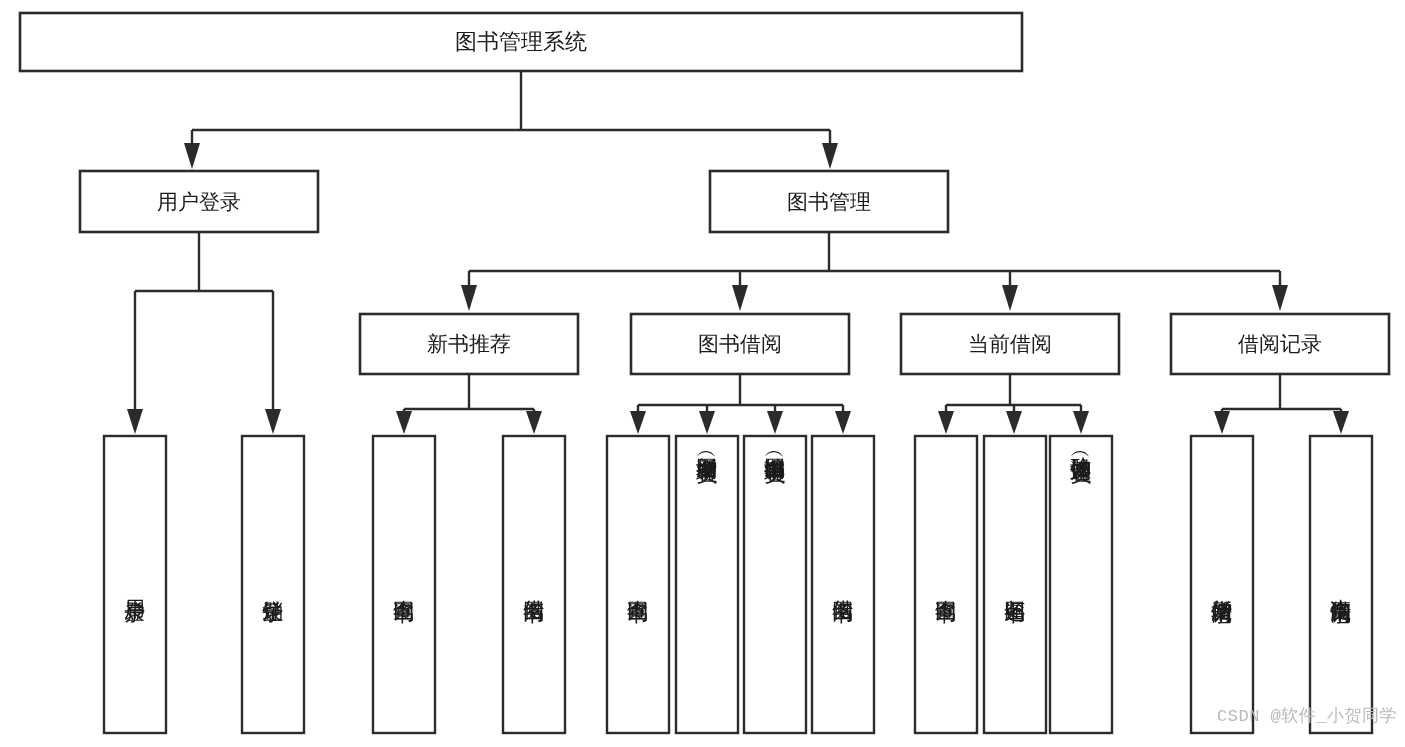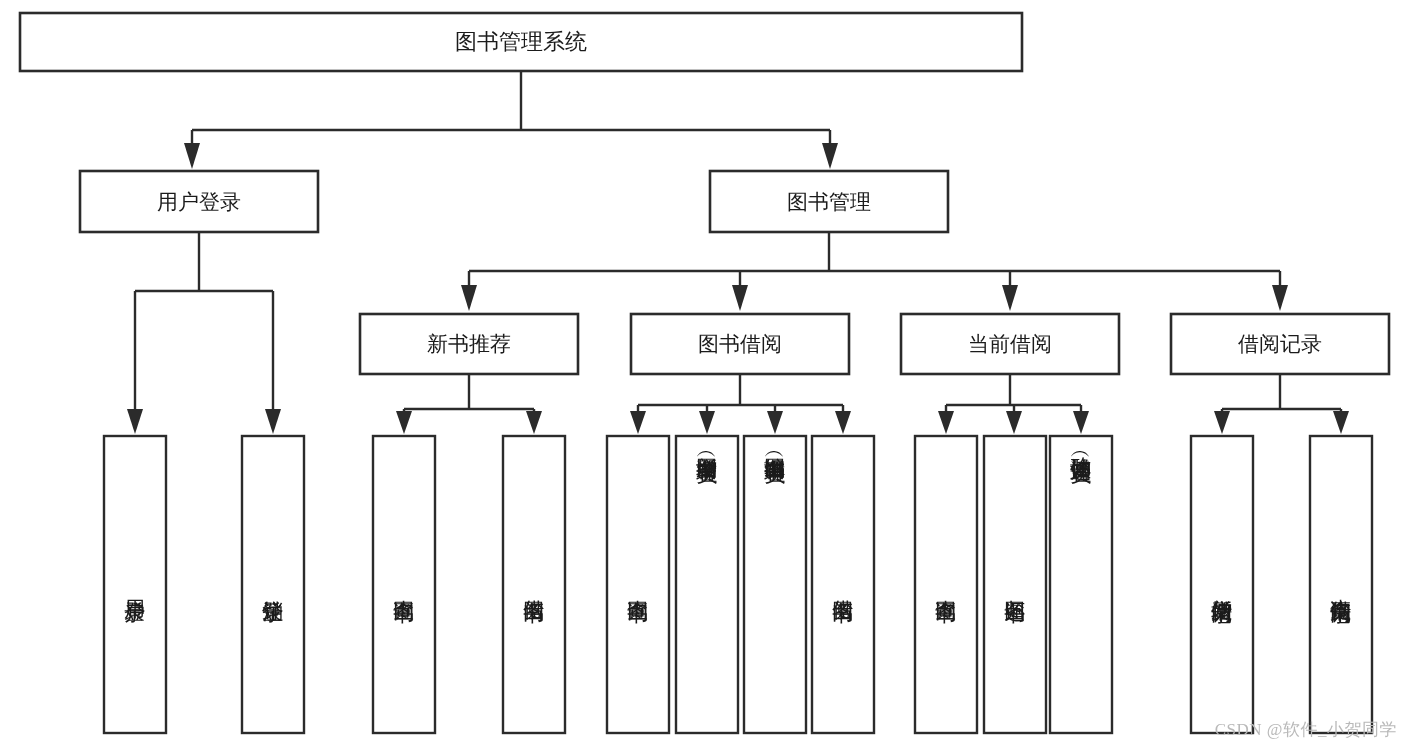--- a/index.html
+++ b/index.html
@@ -70,22 +70,22 @@
     line-height: 1.12;
     color: #1b1b1b;
     writing-mode: vertical-rl;
     text-orientation: upright;
     white-space: nowrap;
     letter-spacing: 1px;
   }
   .watermark {
     position: absolute;
     right: 8px;
-    bottom: 6px;
-    font-family: Liberation Serif, serif;
+    bottom: 20px;
+    font-family: Liberation Mono, monospace;
     font-size: 17px;
     color: #b9b9b9;
     white-space: nowrap;
     letter-spacing: 0.5px;
   }
 </style>
 </head>
 <body>
 
 <div id="diagram-root">

